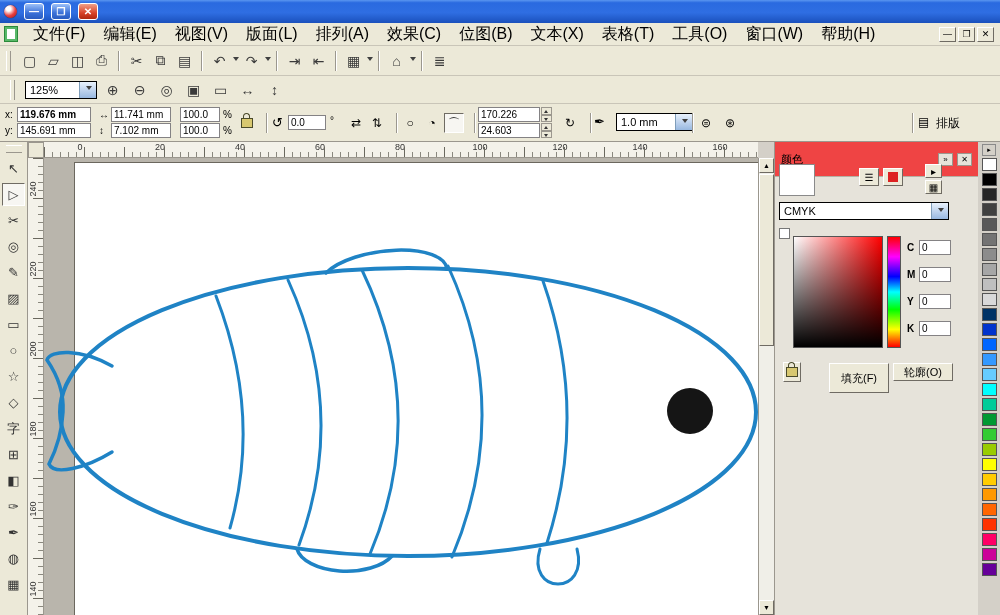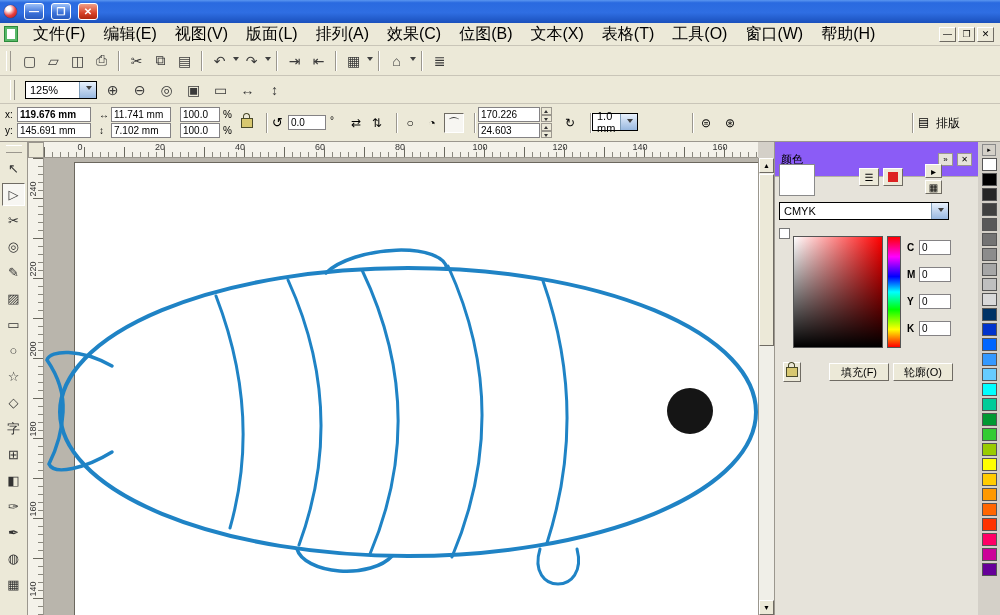--- a/index.html
+++ b/index.html
@@ -83,21 +83,21 @@
   .canvas{left:44px;top:158px;width:714px;height:457px;background:#b9b5ac;overflow:hidden}
 
   
   .vscroll{left:758px;top:158px;width:16px;height:457px;background:#f0efe8;border-left:1px solid #9b978e;box-sizing:border-box}
   .sbtn{position:absolute;left:0;width:15px;height:15px;background:#ece9d8;border:1px solid;border-color:#fff #6f6b63 #6f6b63 #fff;
         display:flex;align-items:center;justify-content:center;font-size:7px;padding:0;box-sizing:border-box}
   .sthumb{position:absolute;left:0;width:15px;background:#ece9d8;border:1px solid;border-color:#fff #6f6b63 #6f6b63 #fff;box-sizing:border-box}
 
   
   .docker{left:774px;top:142px;width:204px;height:473px;background:#e6e3da;border-left:1px solid #9b978e;box-sizing:border-box}
-  .dheader{position:absolute;left:0;top:0;width:100%;height:35px;background:#8b5cf6;border-bottom:1px solid #b5b1a4;
+  .dheader{position:absolute;left:0;top:0;width:100%;height:35px;background:#ef4444;border-bottom:1px solid #b5b1a4;
            display:flex;align-items:center;padding:0 6px;box-sizing:border-box;font-size:11px}
   .dhbtn{width:15px;height:13px;margin-left:4px;background:#e6e3da;border:1px solid #9b978e;font-size:8px;
          display:flex;align-items:center;justify-content:center;padding:0}
   .mini{position:absolute;background:#ece9d8;border:1px solid;border-color:#fff #6f6b63 #6f6b63 #fff;
         display:flex;align-items:center;justify-content:center;font-size:10px;padding:0;box-sizing:border-box}
   .gradbox{position:absolute;border:1px solid #555;
            background-image:linear-gradient(to top,#000,rgba(0,0,0,0)),linear-gradient(to right,#fff,#f00)}
   .huebar{position:absolute;border:1px solid #555;
           background:linear-gradient(to bottom,#ff0000,#ff00ff 18%,#0000ff 36%,#00ffff 50%,#00ff00 66%,#ffff00 84%,#ff0000 100%)}
   .chlabel{position:absolute;font-size:10px;font-weight:bold}
@@ -230,21 +230,21 @@
       </span>
     <input class="field" style="left: 478px; top: 19px; width: 62px;" value="24.603">
     <span class="spincol" style="left:541px;top:19px">
         <i class="up"></i>
         <i class="dn"></i>
       </span>
     <button class="pbtn" style="left:560px;top:9px">↻</button>
     <span class="sep-v abs" style="left:586px;top:9px"></span>
 
     <span class="plabel" style="left:594px;top:10px;font-size:13px">✒</span>
-    <span class="combo abs" style="left:592px;top:9px;width:46px">
+    <span class="combo abs" style="left:616px;top:9px;width:77px">
       <span class="val">1.0 mm</span>
       <span class="combo-btn">
           <span class="tri-down"></span>
         </span>
     </span>
     <span class="sep-v abs" style="left:688px;top:9px"></span>
     <button class="pbtn" style="left:696px;top:9px">⊜</button>
     <button class="pbtn" style="left:720px;top:9px">⊛</button>
 
     <span class="sep-v abs" style="left:908px;top:9px"></span>
@@ -349,21 +349,21 @@
     <span class="chlabel" style="left:132px;top:127px">M</span>
     <input class="field" style="left: 144px; top: 125px; width: 32px;" value="0">
     <span class="chlabel" style="left:132px;top:154px">Y</span>
     <input class="field" style="left: 144px; top: 152px; width: 32px;" value="0">
     <span class="chlabel" style="left:132px;top:181px">K</span>
     <input class="field" style="left: 144px; top: 179px; width: 32px;" value="0">
 
     <button class="mini" style="left:8px;top:220px;width:18px;height:20px">
         <span class="lockicon"></span>
       </button>
-    <button class="xpbtn" style="left:54px;top:221px;width:60px;height:18px">填充(F)</button>
+    <button class="xpbtn" style="left:54px;top:221px;width:60px;height:30px">填充(F)</button>
     <button class="xpbtn" style="left:118px;top:221px;width:60px;height:18px">轮廓(O)</button>
   </div>
 
   <div class="abs palette">
     <button class="palbtn">▸</button>
     <span class="swatch" style="background: rgb(255, 255, 255);"></span>
     <span class="swatch" style="background: rgb(0, 0, 0);"></span>
     <span class="swatch" style="background: rgb(38, 38, 38);"></span>
     <span class="swatch" style="background: rgb(64, 64, 64);"></span>
     <span class="swatch" style="background: rgb(89, 89, 89);"></span>

